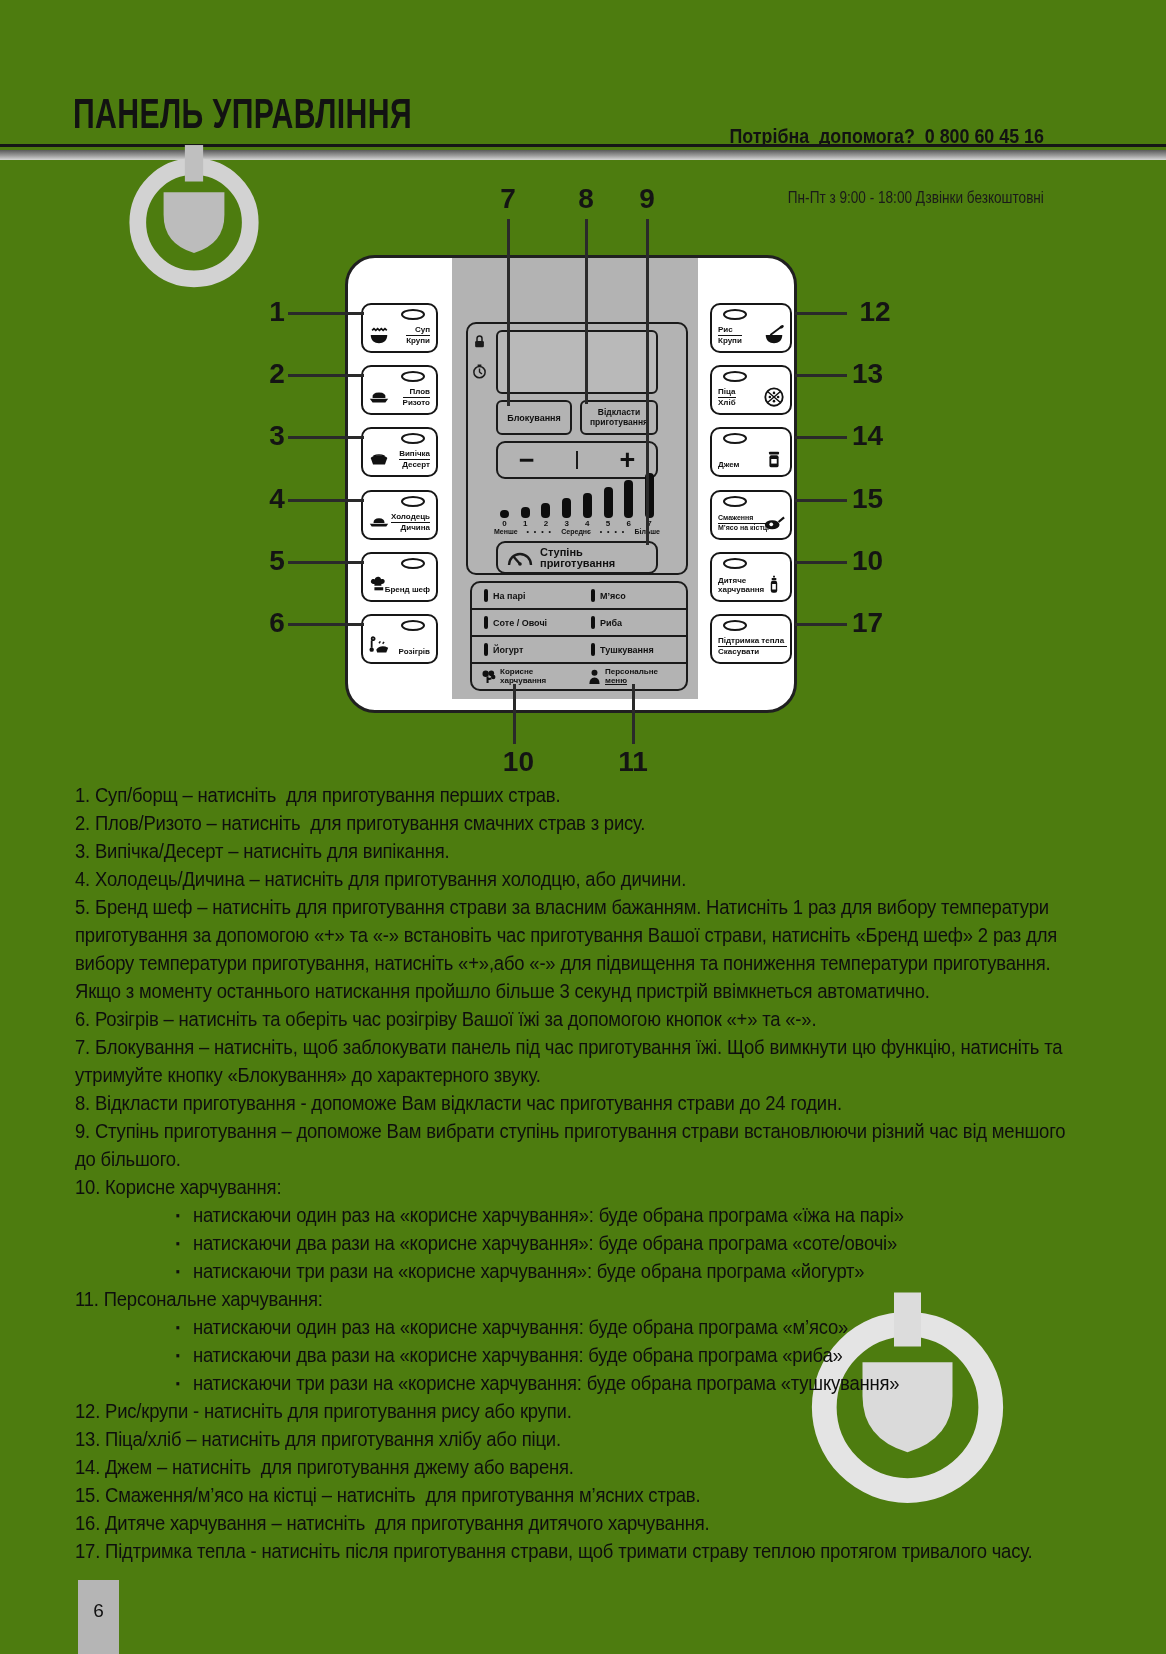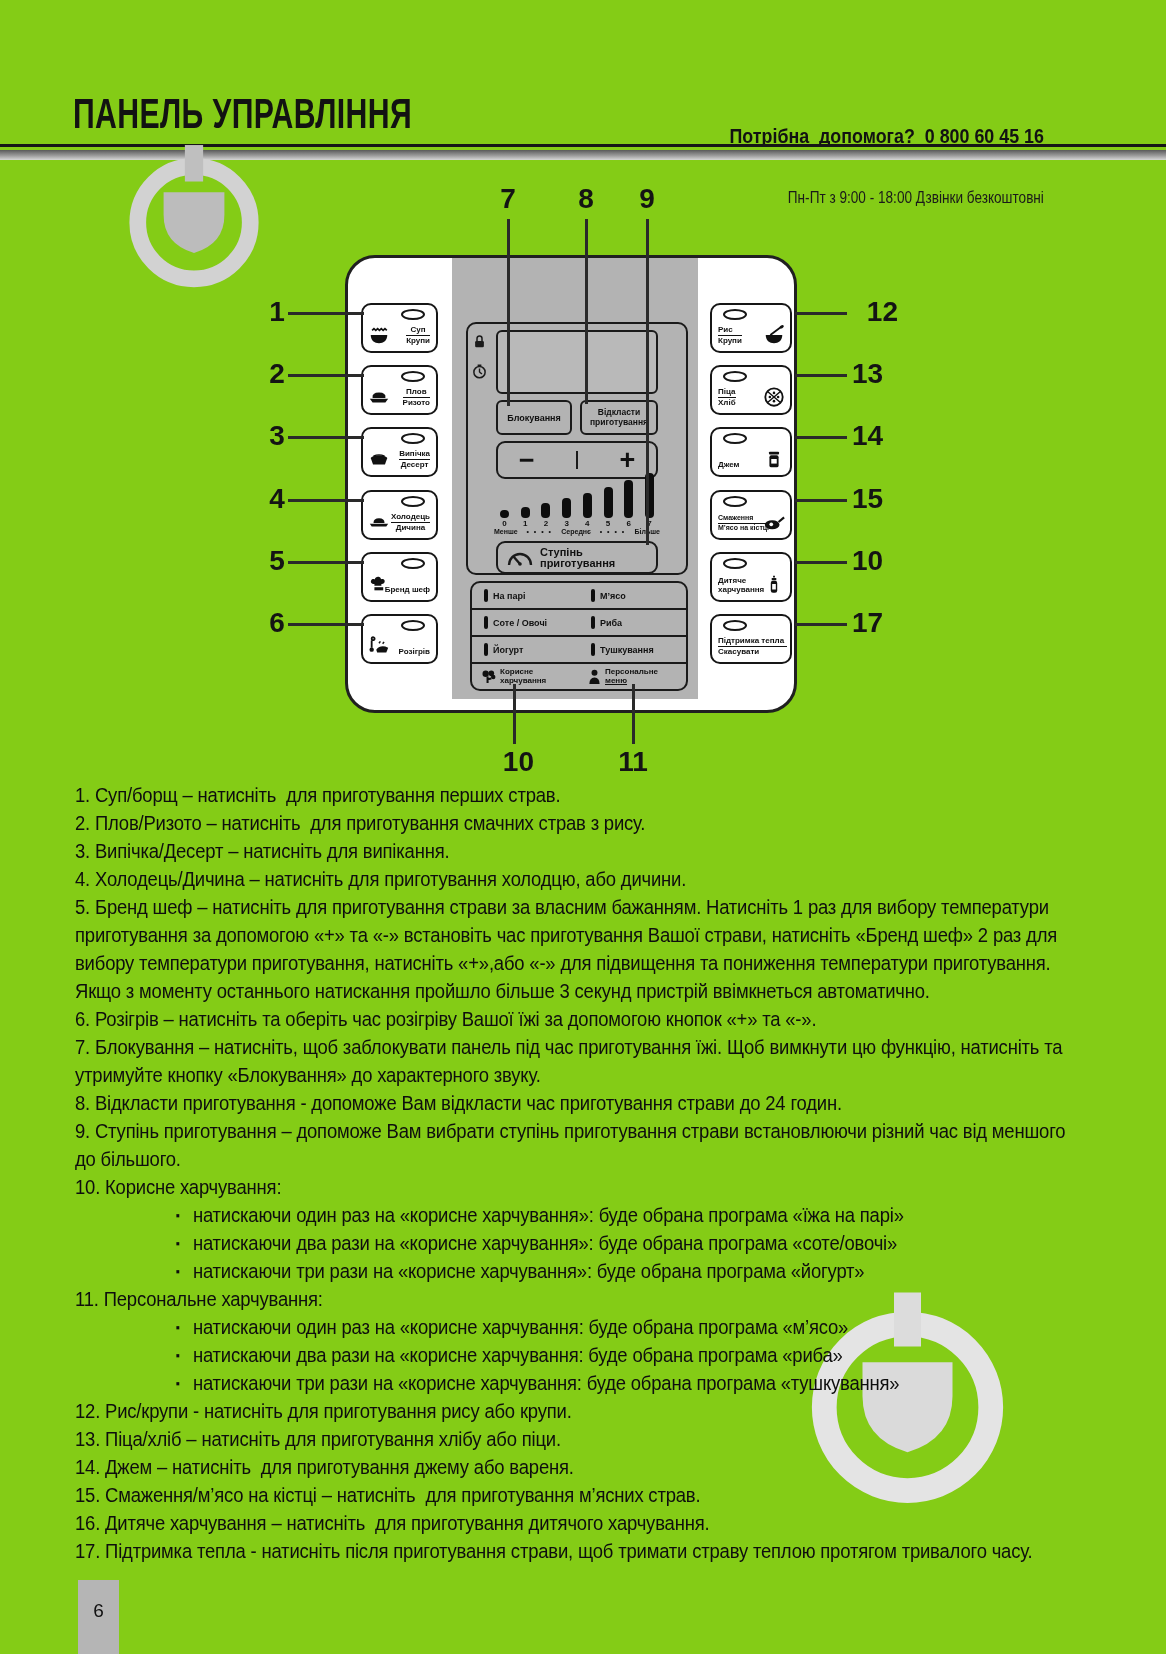--- a/index.html
+++ b/index.html
@@ -1,16 +1,16 @@
 <!DOCTYPE html>
 <html><head>
 <meta charset="utf-8">
 <style>
   html,body{margin:0;padding:0;background:#e8e8e8;}
-  .page{position:relative;width:1166px;height:1654px;margin:0 auto;background:#84cc16;overflow:hidden;
+  .page{position:relative;width:1166px;height:1654px;margin:0 auto;background:#4d7c0f;overflow:hidden;
         font-family:"Liberation Sans", sans-serif;color:#111;}
   
   .title{position:absolute;left:73px;top:90px;font-size:42px;font-weight:700;letter-spacing:.5px;
          white-space:nowrap;transform:scaleX(.72);transform-origin:left top;color:#121212;}
   .help{position:absolute;right:122px;top:88px;text-align:right;transform:scaleX(.85);transform-origin:right top;white-space:pre-wrap;}
   .help .l1{font-size:21px;font-weight:700;color:#121212;}
   .help .l2{font-size:16px;font-weight:400;margin-top:5px;color:#1a1a1a;}
   .rule1{position:absolute;left:0;right:0;top:144px;height:2.5px;background:#161616;}
   .rule2{position:absolute;left:0;right:0;top:150px;height:10px;background:linear-gradient(180deg,#5a5a5a 0%,#9a9a9a 55%,#d6d6d6 100%);}
   
@@ -50,21 +50,21 @@
   .pbtn{position:absolute;width:77px;height:50px;border:2.5px solid #161616;border-radius:10px;background:#fff;box-sizing:border-box;}
   .pbtn.left{left:361px;}
   .pbtn.right{left:710px;width:82px;}
   .led{position:absolute;top:4px;width:20px;height:7px;border:2px solid #161616;border-radius:50%;background:#fff;}
   .pbtn.left .led{right:11px;}
   .pbtn.right .led{left:11px;}
   .bicon{position:absolute;bottom:5px;width:22px;height:22px;}
   .pbtn.left .bicon{left:5px;}
   .pbtn.right .bicon{right:5px;}
   .blabel{position:absolute;bottom:6px;font-size:8px;font-weight:700;line-height:9px;color:#101010;}
-  .pbtn.left .blabel{right:6px;text-align:center;}
+  .pbtn.left .blabel{right:6px;text-align:right;}
   .pbtn.right .blabel{left:6px;text-align:left;}
   .blabel.center{left:3px;right:3px;text-align:center;}
   .blabel span{display:block;}
   .blabel span:empty{display:none;}
   .blabel.split .lt{border-bottom:1px solid #111;padding-bottom:1px;}
   .blabel.tight{font-size:7px;line-height:8px;}
   
   .cnum{position:absolute;font-size:28px;font-weight:700;color:#141414;text-align:center;}
   .clh{position:absolute;height:2.5px;background:#2a2a2a;}
   .clv{position:absolute;width:2.5px;background:#2a2a2a;}
@@ -415,21 +415,21 @@
   <div class="cnum" style="left:257px;top:483px;width:40px;">4</div>
   <div class="cnum" style="left:257px;top:545px;width:40px;">5</div>
   <div class="cnum" style="left:257px;top:607px;width:40px;">6</div>
   <div class="clh" style="left:288px;top:312px;width:76px;"></div>
   <div class="clh" style="left:288px;top:374px;width:76px;"></div>
   <div class="clh" style="left:288px;top:436px;width:76px;"></div>
   <div class="clh" style="left:288px;top:499px;width:76px;"></div>
   <div class="clh" style="left:288px;top:561px;width:76px;"></div>
   <div class="clh" style="left:288px;top:623px;width:76px;"></div>
 
-  <div class="cnum" style="left:852px;top:296px;width:46px;text-align:right;">12</div>
+  <div class="cnum" style="left:852px;top:296px;width:46px;text-align:center;">12</div>
   <div class="cnum" style="left:852px;top:358px;width:46px;text-align:left;">13</div>
   <div class="cnum" style="left:852px;top:420px;width:46px;text-align:left;">14</div>
   <div class="cnum" style="left:852px;top:483px;width:46px;text-align:left;">15</div>
   <div class="cnum" style="left:852px;top:545px;width:46px;text-align:left;">10</div>
   <div class="cnum" style="left:852px;top:607px;width:46px;text-align:left;">17</div>
   <div class="clh" style="left:795px;top:312px;width:52px;"></div>
   <div class="clh" style="left:795px;top:374px;width:52px;"></div>
   <div class="clh" style="left:795px;top:436px;width:52px;"></div>
   <div class="clh" style="left:795px;top:499px;width:52px;"></div>
   <div class="clh" style="left:795px;top:561px;width:52px;"></div>

